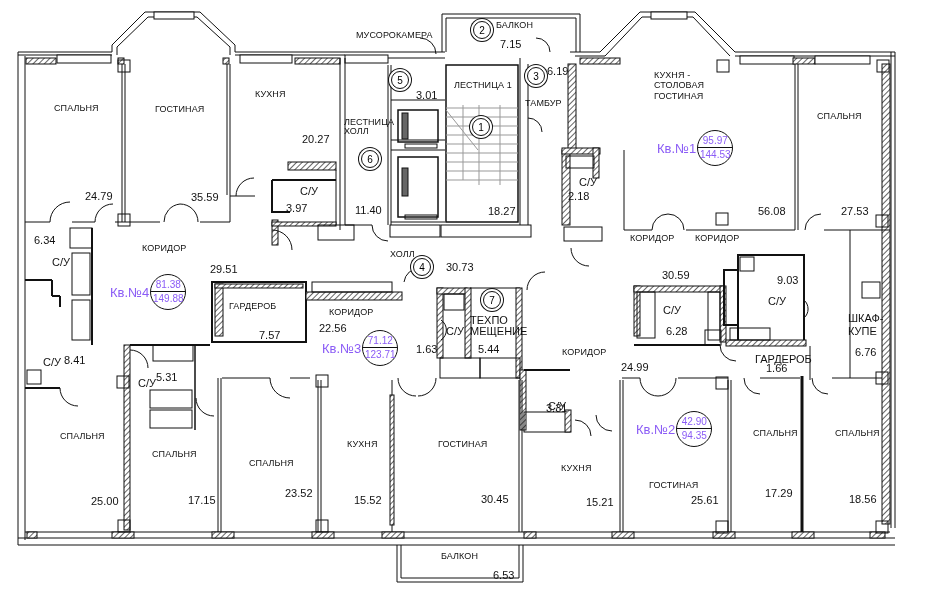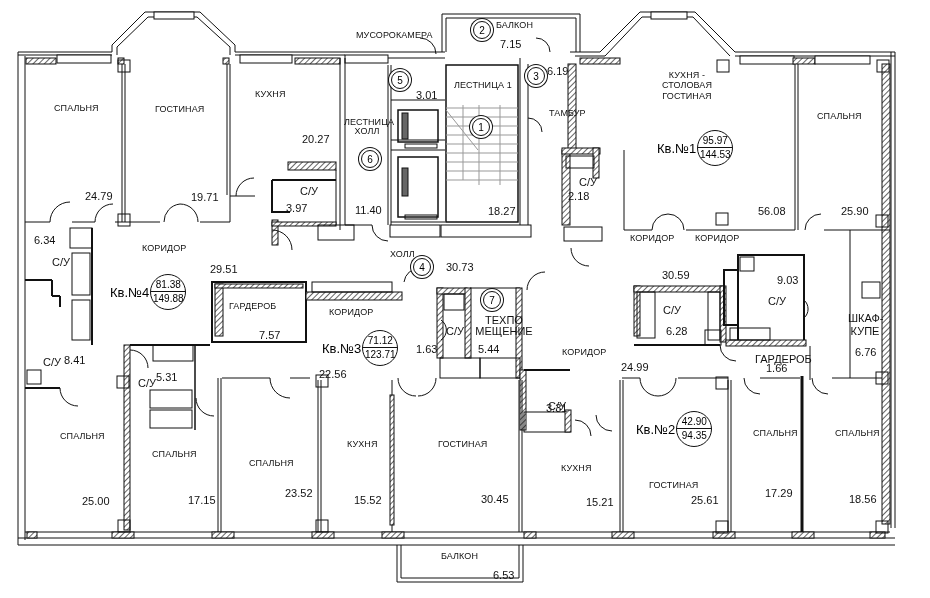--- a/index.html
+++ b/index.html
@@ -2,22 +2,22 @@
 <html><head>
 <meta charset="utf-8">
 <style>
   html, body { margin: 0; padding: 0; background: #ffffff; }
   body { width: 930px; height: 598px; overflow: hidden; position: relative; font-family: "Liberation Sans", sans-serif; }
   #plan { position: absolute; left: 0; top: 0; width: 930px; height: 598px; }
   .lbl { position: absolute; font-family: "Liberation Sans", sans-serif; color: #111; white-space: nowrap; line-height: 1; }
   .room { font-size: 9px; letter-spacing: 0.1px; }
   .area { font-size: 11px; }
   .small { font-size: 11px; }
-  .center { text-align: center; }
-  .apt { position: absolute; display: flex; align-items: center; font-size: 13px; color: #000000; }
+  .center { }
+  .apt { position: absolute; display: flex; align-items: center; font-size: 13px; color: #8b5cf6; }
   .apt .circ { width: 34px; height: 34px; border: 1px solid #111; border-radius: 50%; margin-left: 1px; display: flex; flex-direction: column; align-items: center; justify-content: center; font-size: 10px; line-height: 1; }
   .apt .circ .top { border-bottom: 1px solid #111; padding-bottom: 1px; width: 100%; text-align: center; }
   .apt .circ .bot { padding-top: 2px; text-align: right; }
   .num { position: absolute; width: 16px; height: 16px; border: 1px solid #111; border-radius: 50%; display: flex; align-items: center; justify-content: center; font-size: 10px; box-shadow: 0 0 0 2px #fff, 0 0 0 3px #111; background: #fff; }
 </style>
 </head>
 <body>
 
 <svg id="plan" viewBox="0 0 930 598" xmlns="http://www.w3.org/2000/svg">
   <defs>
@@ -329,66 +329,66 @@
     </g>
   </g>
 </svg>
 
 <div class="lbl room" style="left:356px;top:31px;">МУСОРОКАМЕРА</div>
 <div class="num" style="left:473px;top:21px;">2</div>
 <div class="lbl room" style="left:496px;top:21px;">БАЛКОН</div>
 <div class="lbl area" style="left:500px;top:39px;">7.15</div>
 <div class="num" style="left:527px;top:67px;">3</div>
 <div class="lbl area" style="left:547px;top:66px;">6.19</div>
-<div class="lbl room" style="left:525px;top:109px;margin-left:24px;">ТАМБУР</div>
+<div class="lbl room" style="left:525px;top:99px;">ТАМБУР</div>
 <div class="lbl room" style="left:454px;top:81px;">ЛЕСТНИЦА 1</div>
 <div class="num" style="left:472px;top:118px;">1</div>
 <div class="lbl area" style="left:488px;top:206px;">18.27</div>
 <div class="num" style="left:391px;top:71px;">5</div>
 <div class="lbl area" style="left:416px;top:90px;">3.01</div>
 <div class="lbl room center" style="left:344px;top:118px;width:46px;"><span>ЛЕСТНИЦА</span><br><span>ХОЛЛ</span></div>
 <div class="num" style="left:361px;top:150px;">6</div>
 <div class="lbl area" style="left:355px;top:205px;">11.40</div>
 <div class="lbl room" style="left:390px;top:250px;">ХОЛЛ</div>
 <div class="num" style="left:413px;top:258px;">4</div>
 <div class="lbl area" style="left:446px;top:262px;">30.73</div>
 <div class="num" style="left:483px;top:291px;">7</div>
 <div class="lbl small center" style="left:470px;top:315px;width:68px;"><span>ТЕХПО</span><br><span>МЕЩЕНИЕ</span></div>
 <div class="lbl area" style="left:478px;top:344px;">5.44</div>
 <div class="lbl room" style="left:441px;top:552px;">БАЛКОН</div>
 <div class="lbl area" style="left:493px;top:570px;">6.53</div>
 
 <div class="lbl room" style="left:54px;top:104px;">СПАЛЬНЯ</div>
 <div class="lbl area" style="left:85px;top:191px;">24.79</div>
 <div class="lbl room" style="left:155px;top:105px;">ГОСТИНАЯ</div>
-<div class="lbl area" style="left:191px;top:192px;">19.71</div>
+<div class="lbl area" style="left:191px;top:192px;">35.59</div>
 <div class="lbl room" style="left:255px;top:90px;">КУХНЯ</div>
 <div class="lbl area" style="left:302px;top:134px;">20.27</div>
 <div class="lbl small" style="left:300px;top:186px;">С/У</div>
 <div class="lbl area" style="left:286px;top:203px;">3.97</div>
 <div class="lbl room" style="left:142px;top:244px;">КОРИДОР</div>
 <div class="lbl area" style="left:210px;top:264px;">29.51</div>
 <div class="lbl area" style="left:34px;top:235px;">6.34</div>
 <div class="lbl small" style="left:52px;top:257px;">С/У</div>
 <div class="lbl small" style="left:43px;top:357px;">С/У</div>
 <div class="lbl area" style="left:64px;top:355px;">8.41</div>
 <div class="lbl room" style="left:229px;top:302px;">ГАРДЕРОБ</div>
 <div class="lbl area" style="left:259px;top:330px;">7.57</div>
 <div class="lbl room" style="left:60px;top:432px;">СПАЛЬНЯ</div>
-<div class="lbl area" style="left:82px;top:496px;">25.00</div>
+<div class="lbl area" style="left:91px;top:496px;">25.00</div>
 <div class="apt" style="left:110px;top:274px;">
   <span>Кв.№4</span>
   <div class="circ">
     <span class="top">81.38</span>
     <span class="bot">149.88</span>
   </div>
 </div>
 
 <div class="lbl room" style="left:329px;top:308px;">КОРИДОР</div>
-<div class="lbl area" style="left:319px;top:323px;margin-top:46px;">22.56</div>
+<div class="lbl area" style="left:319px;top:323px;">22.56</div>
 <div class="lbl small" style="left:446px;top:326px;">С/У</div>
 <div class="lbl area" style="left:416px;top:344px;">1.63</div>
 <div class="lbl small" style="left:138px;top:378px;">С/У</div>
 <div class="lbl area" style="left:156px;top:372px;">5.31</div>
 <div class="lbl room" style="left:152px;top:450px;">СПАЛЬНЯ</div>
 <div class="lbl area" style="left:188px;top:495px;">17.15</div>
 <div class="lbl room" style="left:249px;top:459px;">СПАЛЬНЯ</div>
 <div class="lbl area" style="left:285px;top:488px;">23.52</div>
 <div class="lbl room" style="left:347px;top:440px;">КУХНЯ</div>
 <div class="lbl area" style="left:354px;top:495px;">15.52</div>
@@ -416,21 +416,21 @@
   <span>Кв.№2</span>
   <div class="circ">
     <span class="top">42.90</span>
     <span class="bot">94.35</span>
   </div>
 </div>
 
 <div class="lbl room center" style="left:654px;top:70px;width:66px;line-height:1.15;"><span>КУХНЯ -</span><br><span>СТОЛОВАЯ</span><br><span>ГОСТИНАЯ</span></div>
 <div class="lbl area" style="left:758px;top:206px;">56.08</div>
 <div class="lbl room" style="left:817px;top:112px;">СПАЛЬНЯ</div>
-<div class="lbl area" style="left:841px;top:206px;">25.90</div>
+<div class="lbl area" style="left:841px;top:206px;">27.53</div>
 <div class="lbl small" style="left:579px;top:177px;">С/У</div>
 <div class="lbl area" style="left:568px;top:191px;">2.18</div>
 <div class="lbl room" style="left:630px;top:234px;">КОРИДОР</div>
 <div class="lbl room" style="left:695px;top:234px;">КОРИДОР</div>
 <div class="lbl area" style="left:662px;top:270px;">30.59</div>
 <div class="lbl area" style="left:777px;top:275px;">9.03</div>
 <div class="lbl small" style="left:768px;top:296px;">С/У</div>
 <div class="lbl small" style="left:663px;top:305px;">С/У</div>
 <div class="lbl area" style="left:666px;top:326px;">6.28</div>
 <div class="lbl small center" style="left:848px;top:312px;width:34px;line-height:1.2;"><span>ШКАФ-</span><br><span>КУПЕ</span></div>

